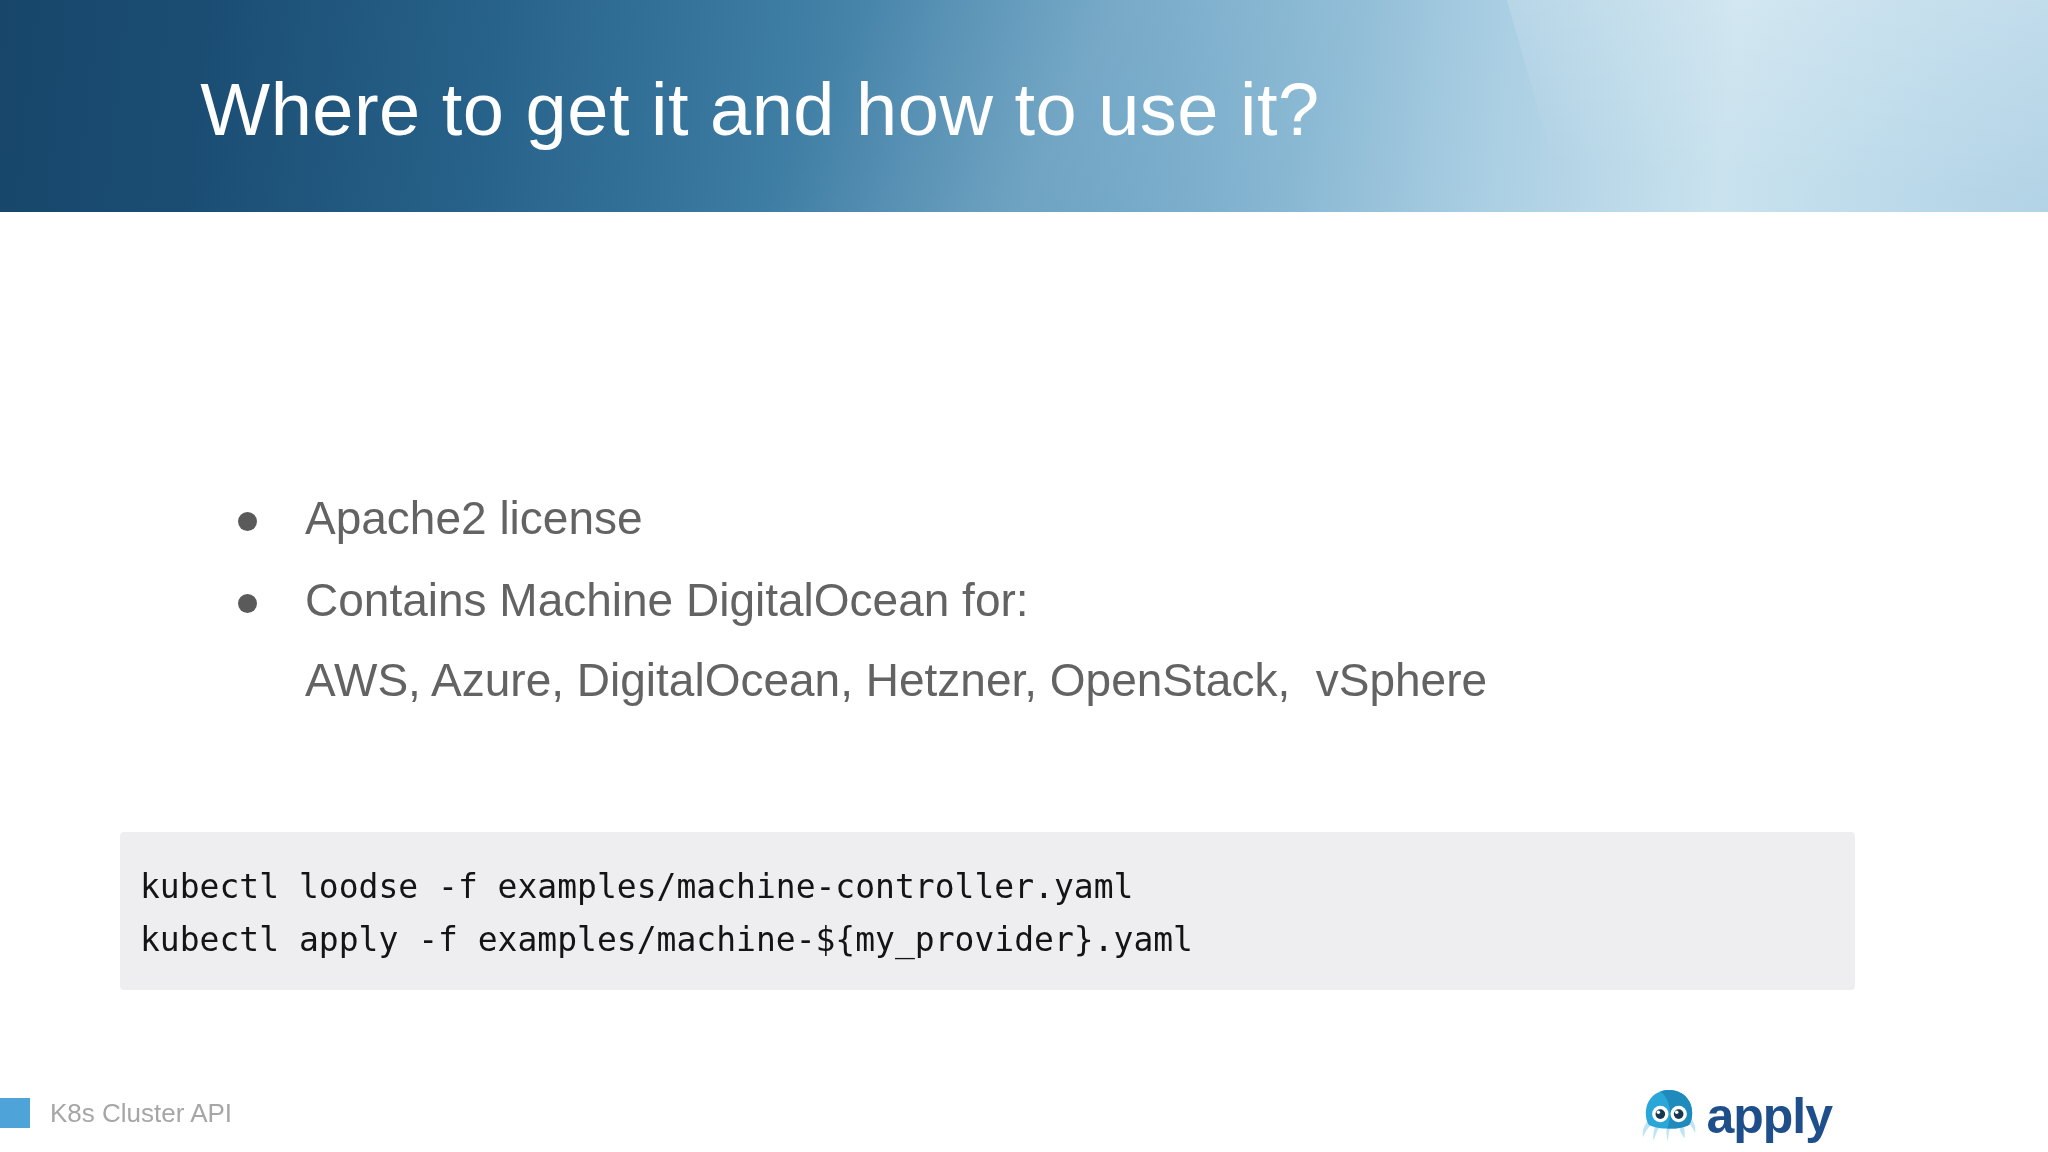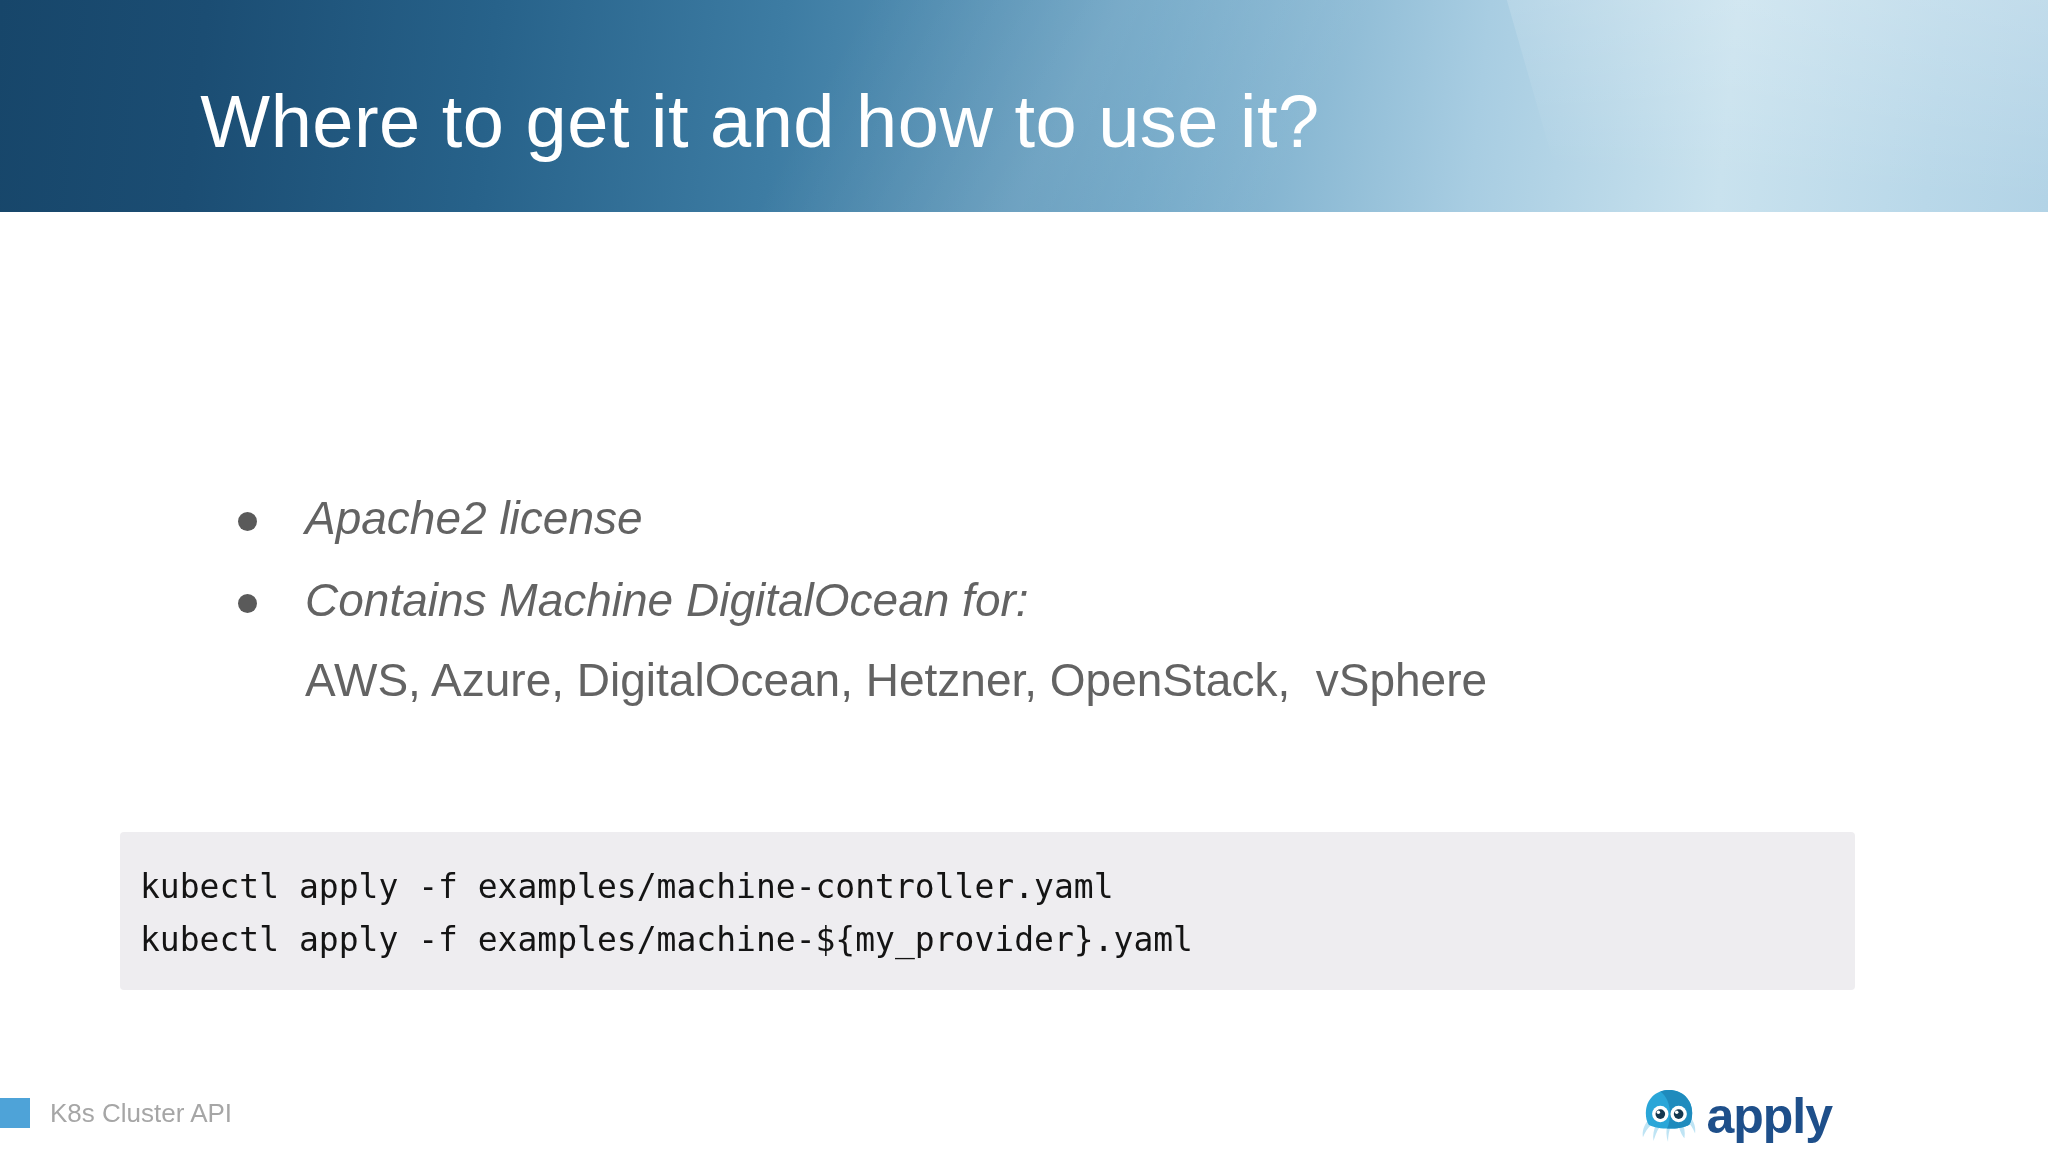--- a/index.html
+++ b/index.html
@@ -45,21 +45,21 @@
     top: -180px;
     width: 620px;
     height: 560px;
     background: linear-gradient(200deg, rgba(255,255,255,0.42), rgba(255,255,255,0.0) 62%);
     transform: rotate(-16deg);
     pointer-events: none;
   }
   .slide-title {
     position: absolute;
     left: 0;
-    top: 16px;
+    top: 4px;
     width: 2020px;
     height: 212px;
     display: flex;
     align-items: center;
     justify-content: center;
     padding-right: 500px;
     box-sizing: border-box;
     color: #ffffff;
     font-size: 74px;
     font-weight: 300;
@@ -103,21 +103,20 @@
     cursor: pointer;
   }
 
   .bullet-list {
     position: absolute;
     left: 238px;
     top: 278px;
     margin: 0;
     padding: 0;
     list-style: none;
-    font-style: italic;
   }
   .bullet-item {
     display: flex;
     align-items: flex-start;
     margin-bottom: 26px;
     white-space: nowrap;
   }
   .bullet-dot {
     width: 19px;
     height: 19px;
@@ -243,21 +242,21 @@
     </li>
     <li class="bullet-item">
       <span class="bullet-dot"></span>
       <span class="bullet-text">Contains Machine DigitalOcean for:</span>
     </li>
   </ul>
 
   <div class="provider-line">AWS, Azure, DigitalOcean, Hetzner, OpenStack,  vSphere</div>
 
   <div class="code-block">
-    <div class="code-line">kubectl apply -f examples/machine-controller.yaml</div>
+    <div class="code-line">kubectl loodse -f examples/machine-controller.yaml</div>
     <div class="code-line">kubectl apply -f examples/machine-${my_provider}.yaml</div>
   </div>
 
 </div>
 
 <div class="footer">
   <div class="footer-left">
     <span class="footer-square"></span>
     <span class="footer-left-label">K8s Cluster API</span>
   </div>

